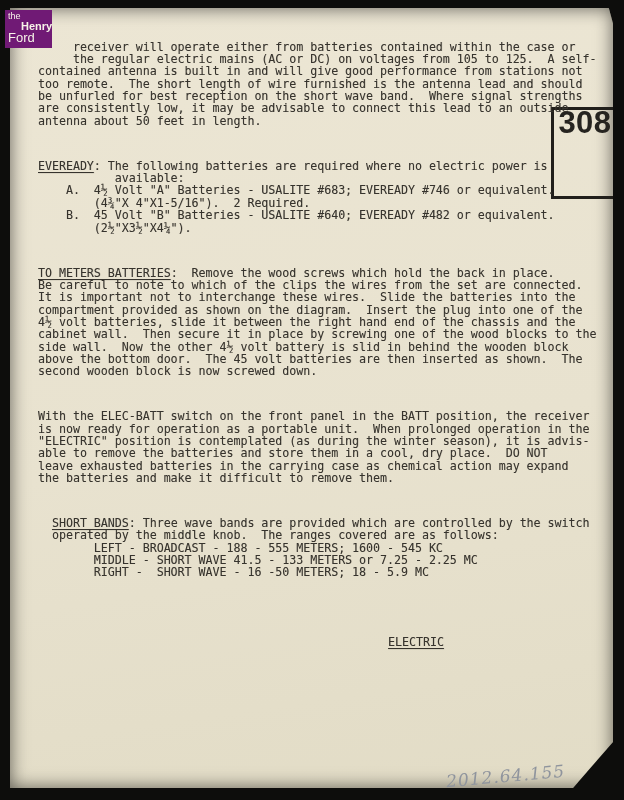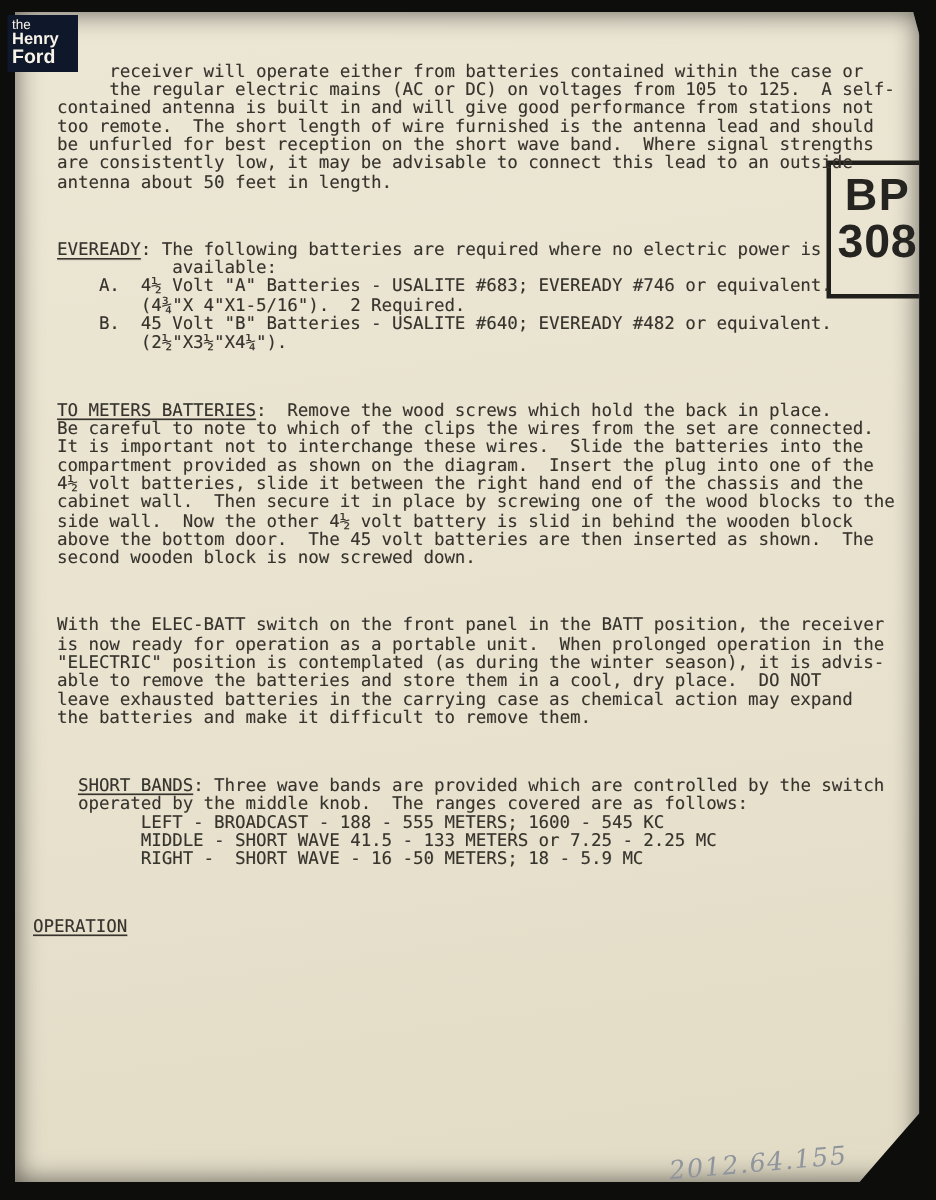--- a/index.html
+++ b/index.html
@@ -26,27 +26,27 @@
   .op-head{margin:0 0 1px 0;}
   .cols{display:flex;margin:0 0 7px 0;}
   .col-left{width:296px;}
   .col-right{flex:1;padding-left:2px;}
   .col-head{text-align:center;margin-bottom:0;}
   .col-left .col-head{padding-right:28px;}
   .col-right .col-head{padding-right:90px;}
   
   .hf-logo{
     position:absolute;left:5px;top:10px;width:47px;height:38px;
-    background:#0f172a;color:#f7f3e8;
+    background:#701a75;color:#f7f3e8;
     font-family:"Liberation Sans", sans-serif;
     padding:2px 0 0 3px;box-sizing:border-box;
   }
   .hf-the{font-size:9px;line-height:9px;display:block;}
-  .hf-henry{font-size:11px;line-height:10px;font-weight:bold;display:block;}
-  .hf-ford{font-size:13px;line-height:12px;font-weight:bold;display:block;margin-top:1px;}
+  .hf-henry{font-size:11px;line-height:10px;font-weight:bold;display:block;margin-left:13px;}
+  .hf-ford{font-size:13px;line-height:12px;font-weight:normal;display:block;margin-top:1px;}
   
   .stamp{
     position:absolute;right:-6px;top:99px;width:62px;height:86px;
     border:3px solid #211f1b;
     color:#262420;text-align:center;
     font-family:"Liberation Sans", sans-serif;font-weight:bold;
   }
   .stamp-l1{font-size:30px;line-height:34px;margin-top:4px;letter-spacing:1px;}
   .stamp-l2{font-size:31px;line-height:26px;letter-spacing:0.5px;}
   
@@ -55,21 +55,20 @@
     font-family:"DejaVu Serif", serif;font-style:italic;
     font-size:17px;color:#8f949d;transform:rotate(-5deg);
     letter-spacing:1px;
   }
 </style>
 </head>
 <body>
 
 <div class="paper">
   <div class="stamp">
-    <div class="stamp-l1">BP</div>
     <div class="stamp-l2">308</div>
   </div>
 
   <div class="doc">
     <div class="block">     receiver will operate either from batteries contained within the case or
      the regular electric mains (AC or DC) on voltages from 105 to 125.  A self-
 contained antenna is built in and will give good performance from stations not
 too remote.  The short length of wire furnished is the antenna lead and should
 be unfurled for best reception on the short wave band.  Where signal strengths
 are consistently low, it may be advisable to connect this lead to an outside
@@ -93,25 +92,25 @@
 is now ready for operation as a portable unit.  When prolonged operation in the
 "ELECTRIC" position is contemplated (as during the winter season), it is advis-
 able to remove the batteries and store them in a cool, dry place.  DO NOT
 leave exhausted batteries in the carrying case as chemical action may expand
 the batteries and make it difficult to remove them.</div>
     <div class="block">  <span class="u">SHORT BANDS</span>: Three wave bands are provided which are controlled by the switch
   operated by the middle knob.  The ranges covered are as follows:
         LEFT - BROADCAST - 188 - 555 METERS; 1600 - 545 KC
         MIDDLE - SHORT WAVE 41.5 - 133 METERS or 7.25 - 2.25 MC
         RIGHT -  SHORT WAVE - 16 -50 METERS; 18 - 5.9 MC</div>
-    <div class="op-head"><span class="u">OPERATION</span></div>
     <div class="cols">
       <div class="col-left">
       </div>
       <div class="col-right">
+        <div class="col-head"><span class="u">ELECTRIC</span></div>
       </div>
     </div>
     
     
   </div>
 
   <div class="accession">2012.64.155</div>
 </div>
 
 <div class="hf-logo">

